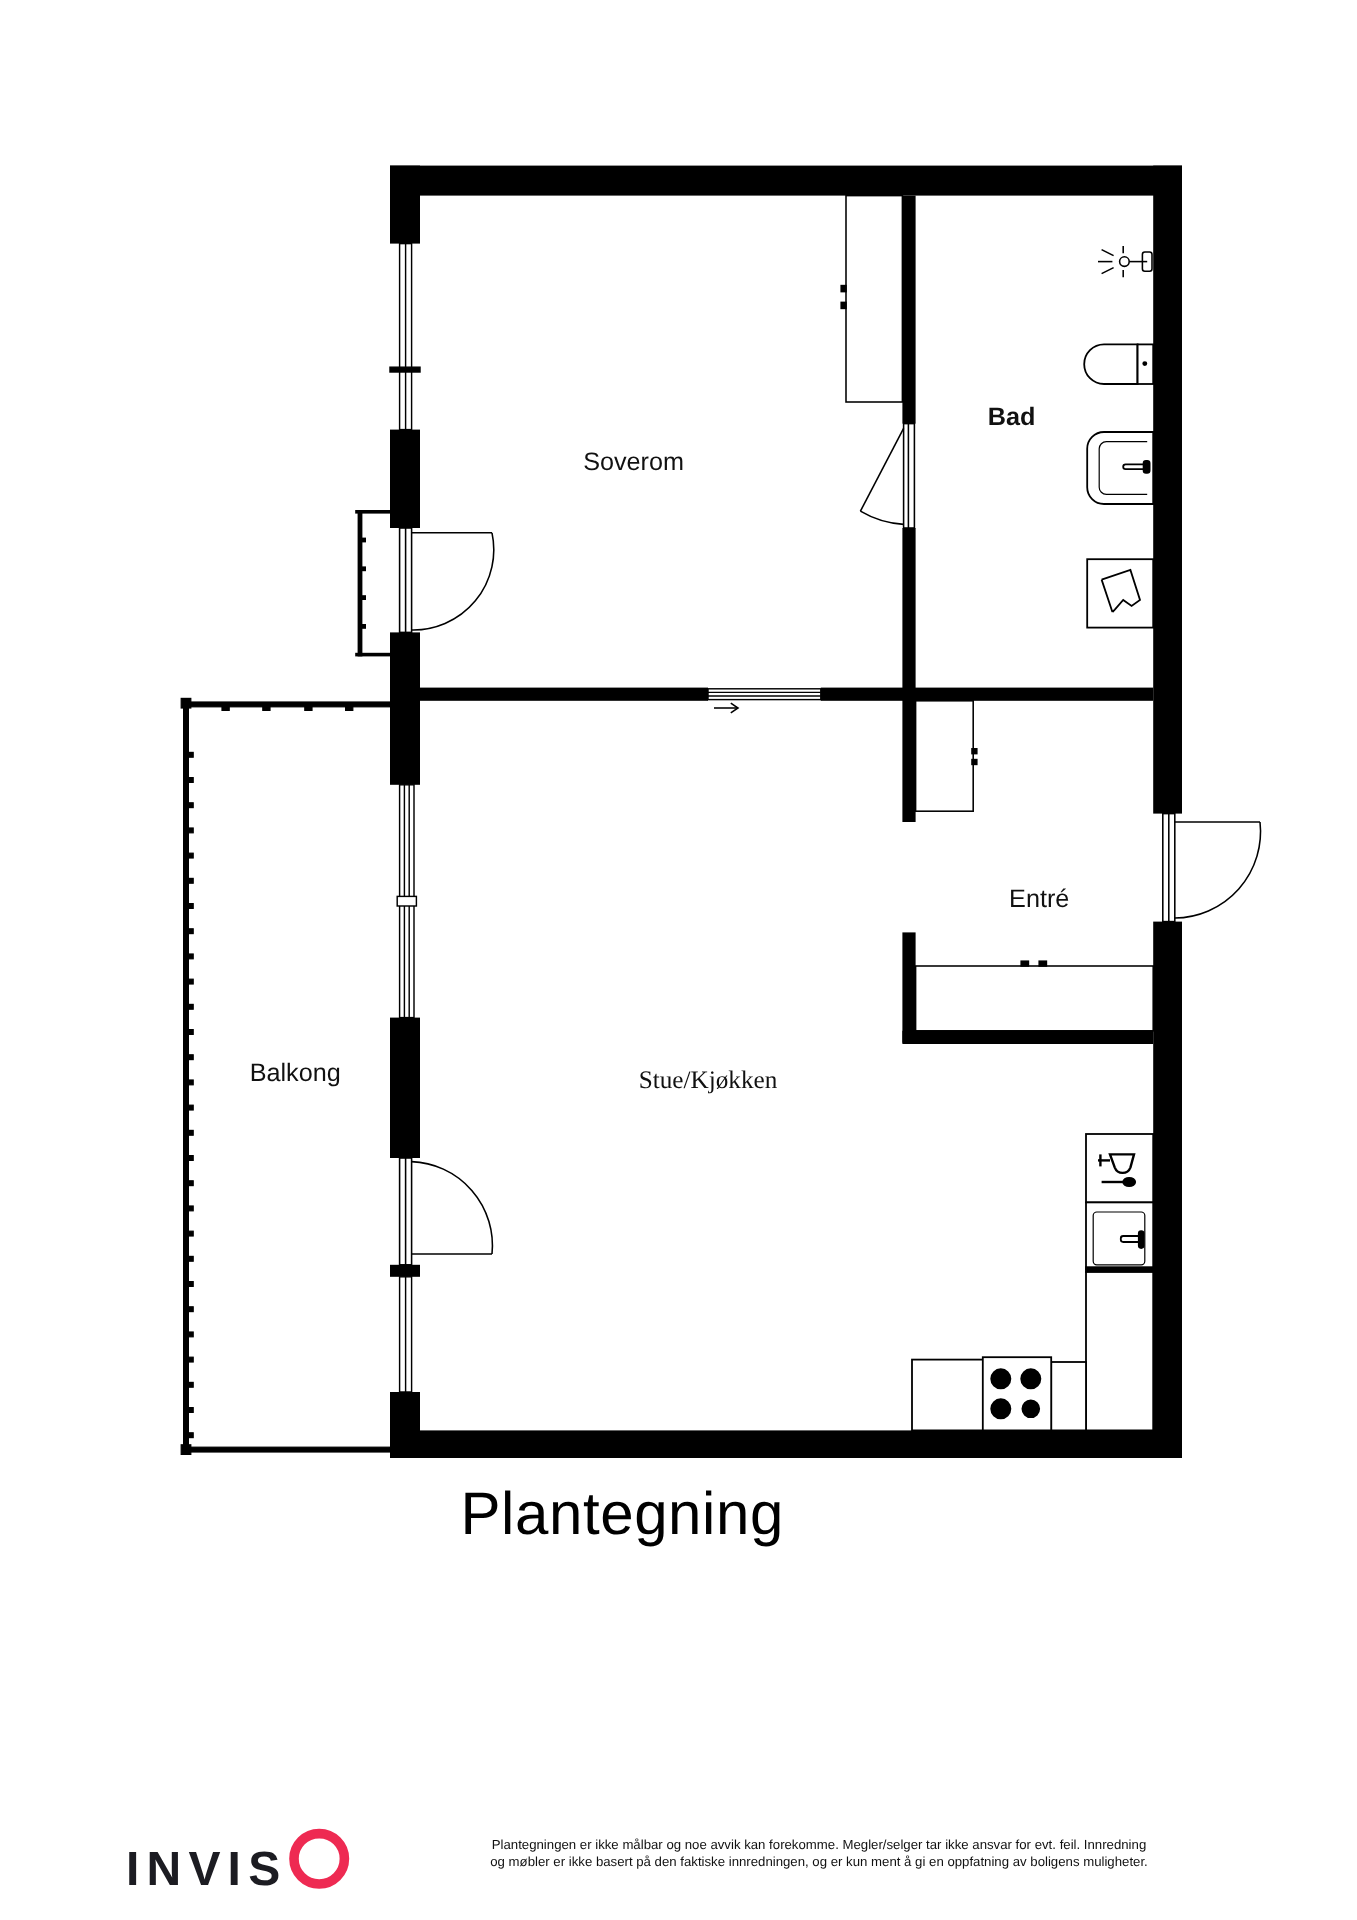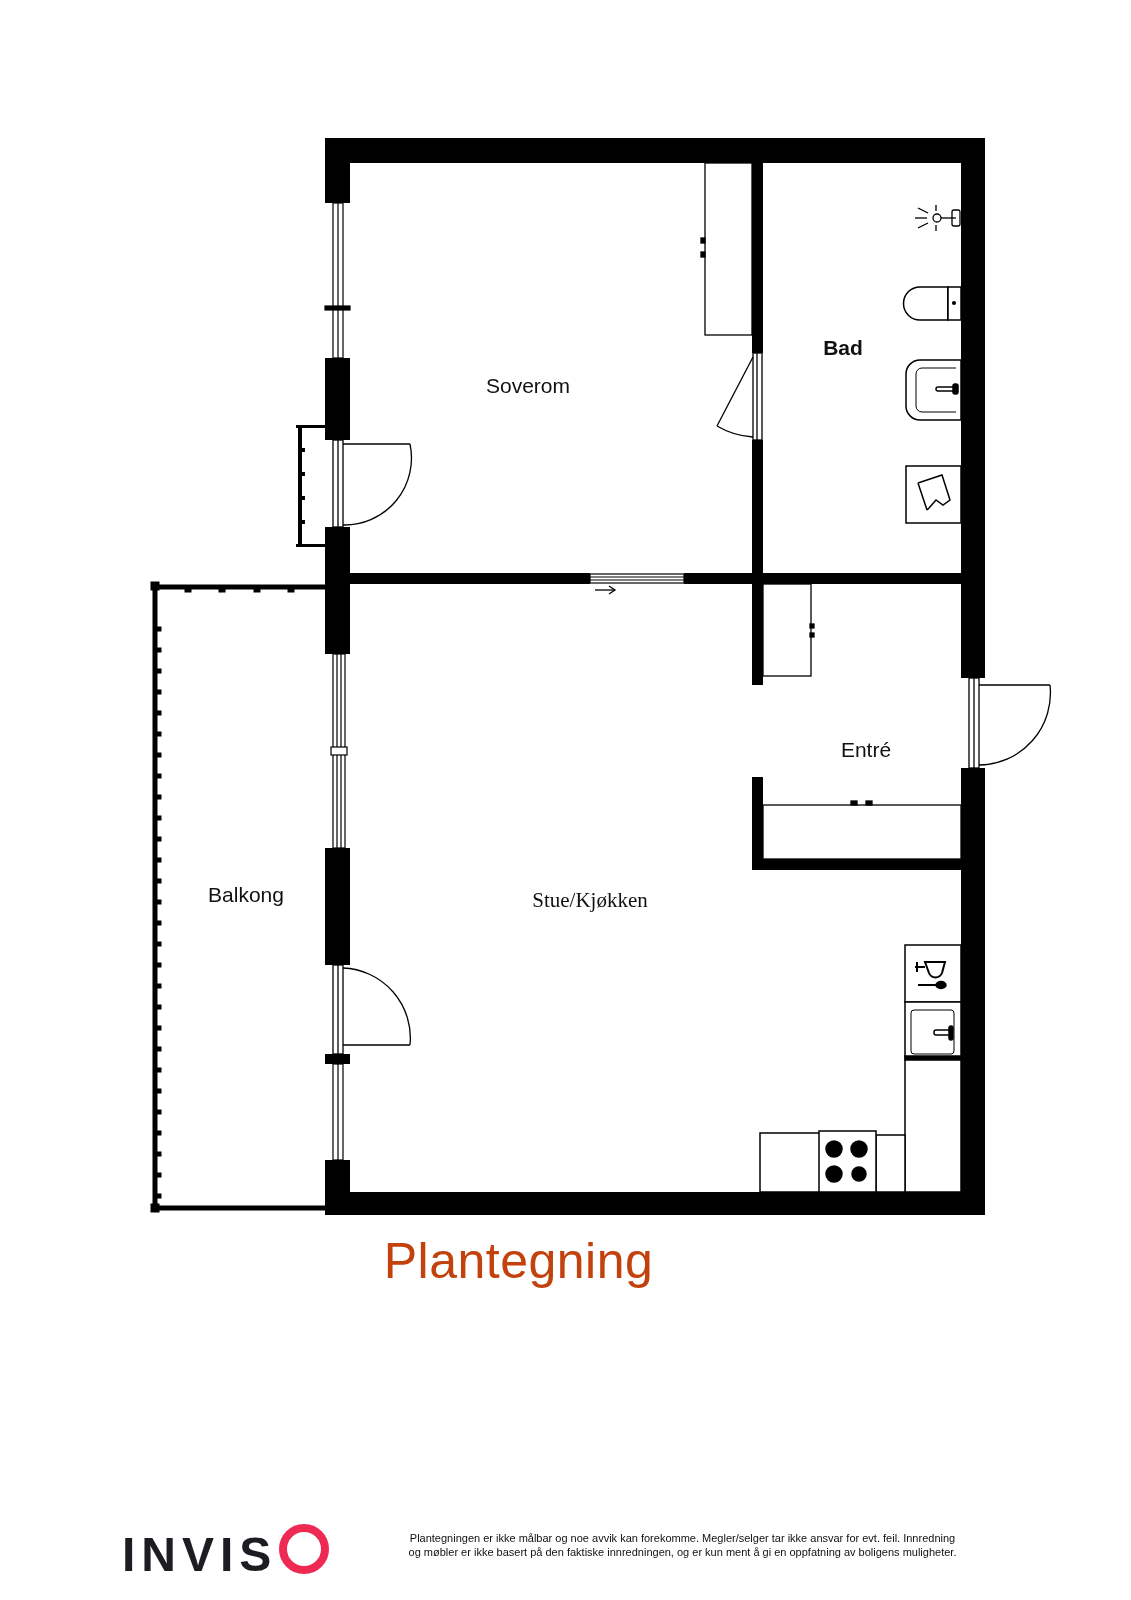--- a/index.html
+++ b/index.html
@@ -1,20 +1,20 @@
 <!DOCTYPE html>
 <html><head>
   <meta charset="utf-8">
   <style>
     html, body { margin: 0; padding: 0; background: #ffffff; }
     body { width: 1131px; height: 1600px; position: relative; overflow: hidden; font-family: "Liberation Sans", sans-serif; color: #111; }
     .plan { position: absolute; left: 0; top: 0; width: 1131px; height: 1260px; }
     .room-label { position: absolute; font-size: 21px; color: #111; transform: translate(-50%, -50%); white-space: nowrap; }
-    .title { position: absolute; left: 0; width: 1037px; top: 1232px; text-align: center; font-size: 50px; color: #c2410c; letter-spacing: 0.5px; }
-    .logo { position: absolute; left: 122px; top: 1524px; font-size: 48px; font-weight: 700; letter-spacing: 6px; color: #1c1c22; line-height: 1; }
+    .title { position: absolute; left: 0; width: 1037px; top: 1232px; text-align: center; font-size: 50px; color: #000000; letter-spacing: 0.5px; }
+    .logo { position: absolute; left: 105px; top: 1524px; font-size: 40px; font-weight: 700; letter-spacing: 6px; color: #1c1c22; line-height: 1; }
     .logo .o { display: inline-block; width: 34px; height: 34px; border: 8px solid #ee2a52; border-radius: 50%; vertical-align: -3px; margin-left: 2px; box-sizing: content-box; }
     .disclaimer { position: absolute; left: 390px; top: 1531px; width: 585px; font-size: 11px; line-height: 14px; color: #111; text-align: center; }
   </style>
 </head>
 <body>
 
 <div class="plan">
   <svg width="1131" height="1260" viewBox="0 0 1131 1260" xmlns="http://www.w3.org/2000/svg">
 
     <g stroke="#000" fill="#000">

